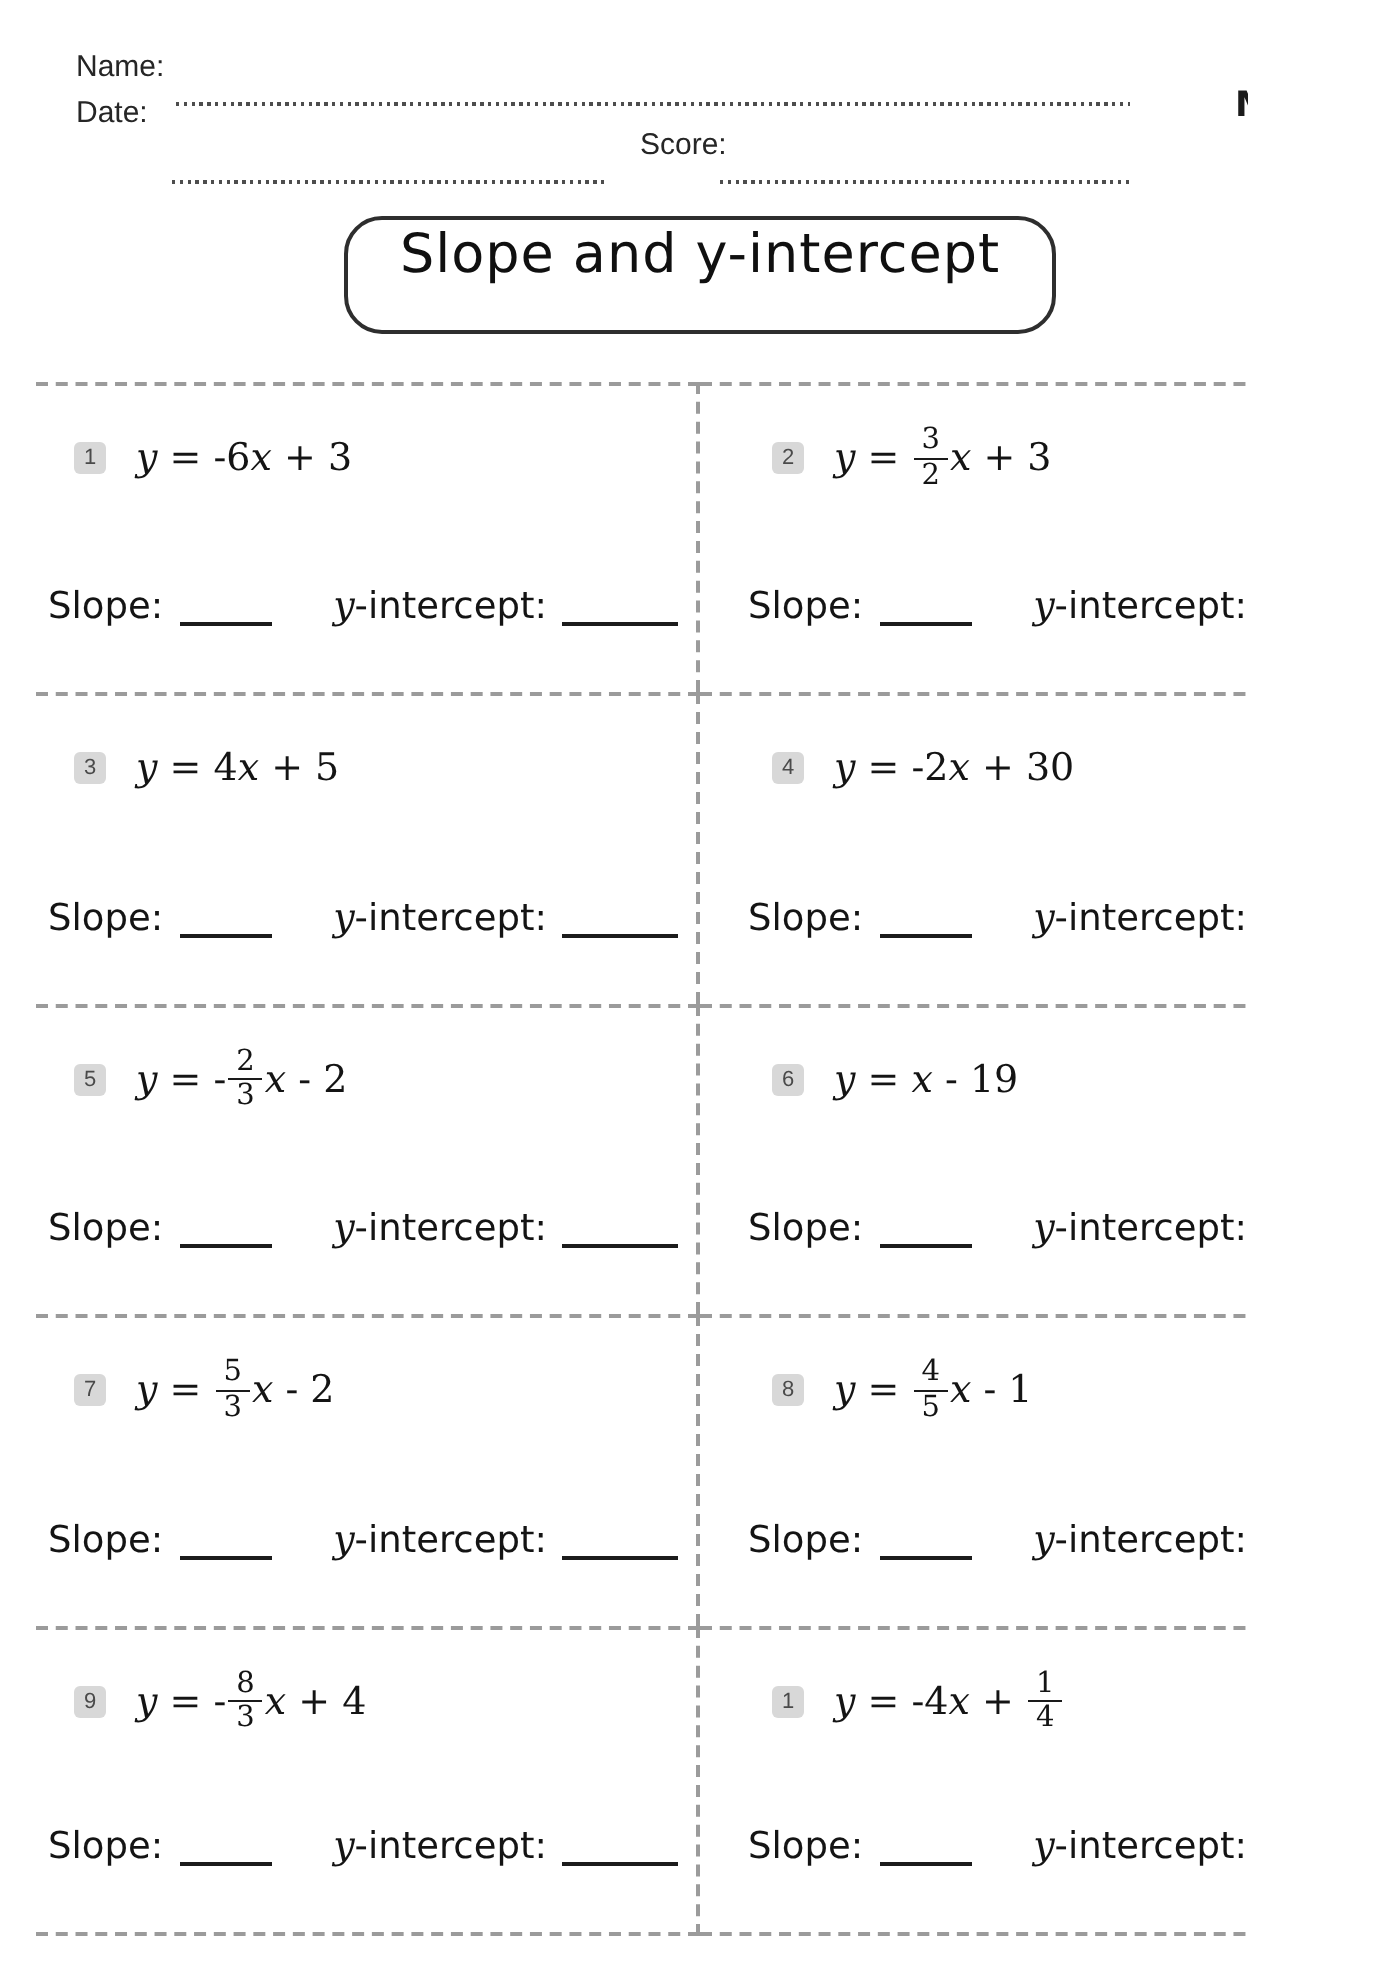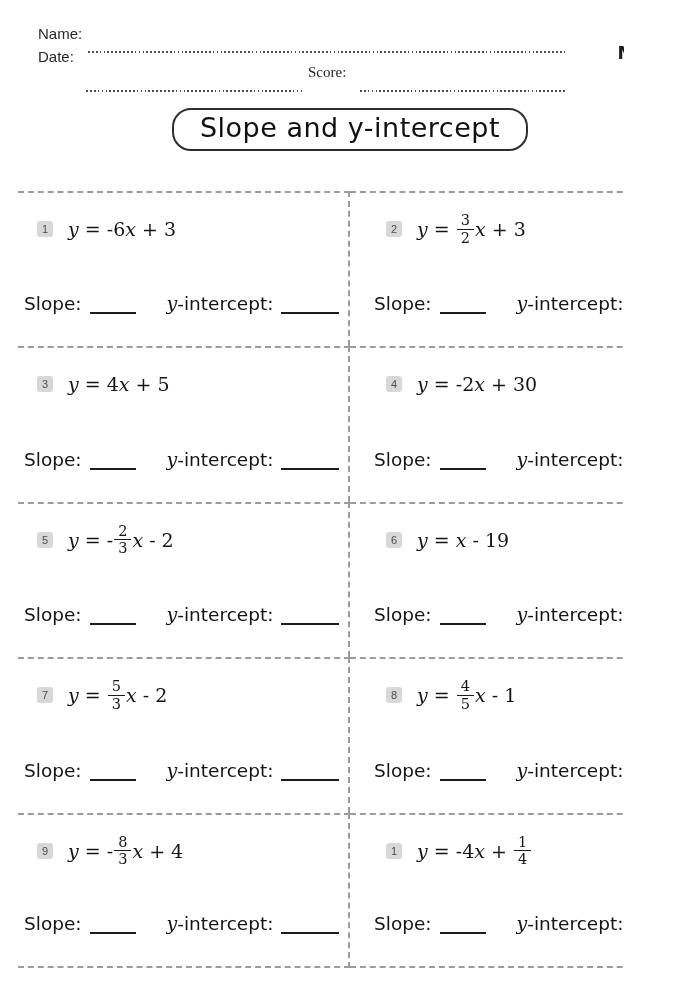--- a/index.html
+++ b/index.html
@@ -7,38 +7,38 @@
   body { margin:0; background:#ffffff; }
   .page {
     position:relative; width:624px; height:991px; background:#fff;
     font-family:"DejaVu Sans", sans-serif; color:var(--ink); overflow:hidden;
   }
 
   
   .hdr-label { position:absolute; font-family:"Liberation Sans", sans-serif; font-size:15px; color:#262626; }
   .lbl-name  { left:38px;  top:25px; }
   .lbl-date  { left:38px;  top:48px; }
-  .lbl-score { left:308px; top:64px;font-family:Liberation Serif, serif; }
+  .lbl-score { left:320px; top:64px; }
   .dotline { position:absolute; height:2px;
     background-image:repeating-linear-gradient(90deg,#4d4d4d 0 1.7px,transparent 1.7px 3.9px); }
   .line-name  { left:88px;  top:51px; width:477px; }
   .line-date  { left:86px;  top:90px; width:217px; }
   .line-score { left:360px; top:90px; width:205px; }
 
   .logo { position:absolute; left:613px; top:45px; width:66px; }
   .logo-top { display:flex; align-items:flex-end; justify-content:flex-end;
     font-weight:bold; font-size:17.5px; letter-spacing:.5px; color:#1b1b1b; line-height:1; }
   .logo-tri { width:0; height:0; border-left:7px solid transparent; border-right:7px solid transparent;
     border-bottom:12.5px solid var(--accent); margin:0 1px 1px 1px; }
   .logo-sub { text-align:center; font-size:7.5px; letter-spacing:2px; color:#2e2e2e; margin-top:2px; padding-right:1px; }
 
   
   .title-wrap { position:absolute; top:108px; left:0; width:700px; text-align:center; }
   .title-box { display:inline-block; border:2.5px solid #2e2e2e; border-radius:19px;
-    padding:2px 26px 6px; font-size:27px; letter-spacing:.5px; color:#101010; }
+    padding:2px 26px 22px; font-size:27px; letter-spacing:.5px; color:#101010; }
   .subtitle { position:absolute; top:156px; left:0; width:700px; text-align:center;
     font-family:"Liberation Sans", sans-serif; font-size:15.5px; color:#1a1a1a; }
 
   
   .grid { position:absolute; left:18px; top:191px; width:664px; height:777px;
     display:grid; grid-template-columns:1fr 1fr; grid-auto-rows:1fr; }
   .cell { position:relative; border-top:2px dashed var(--dash); }
   .cell.left { border-right:2px dashed var(--dash); }
   .cell.bottom { border-bottom:2px dashed var(--dash); }
 

